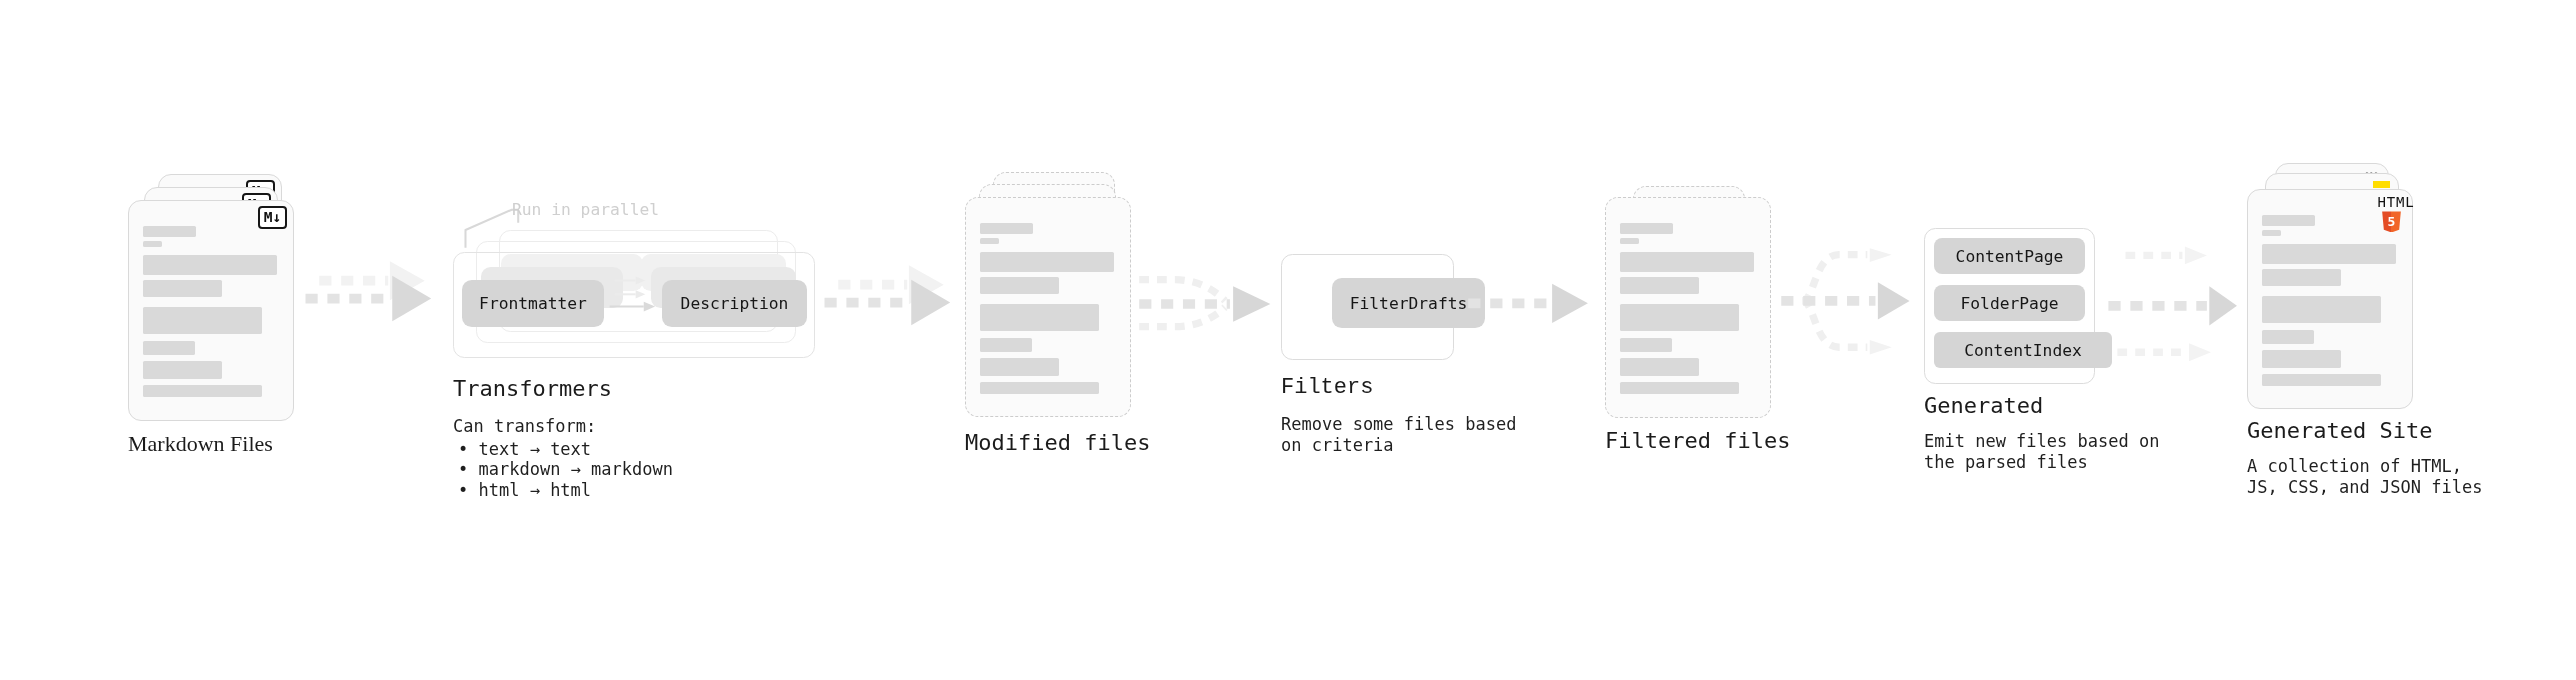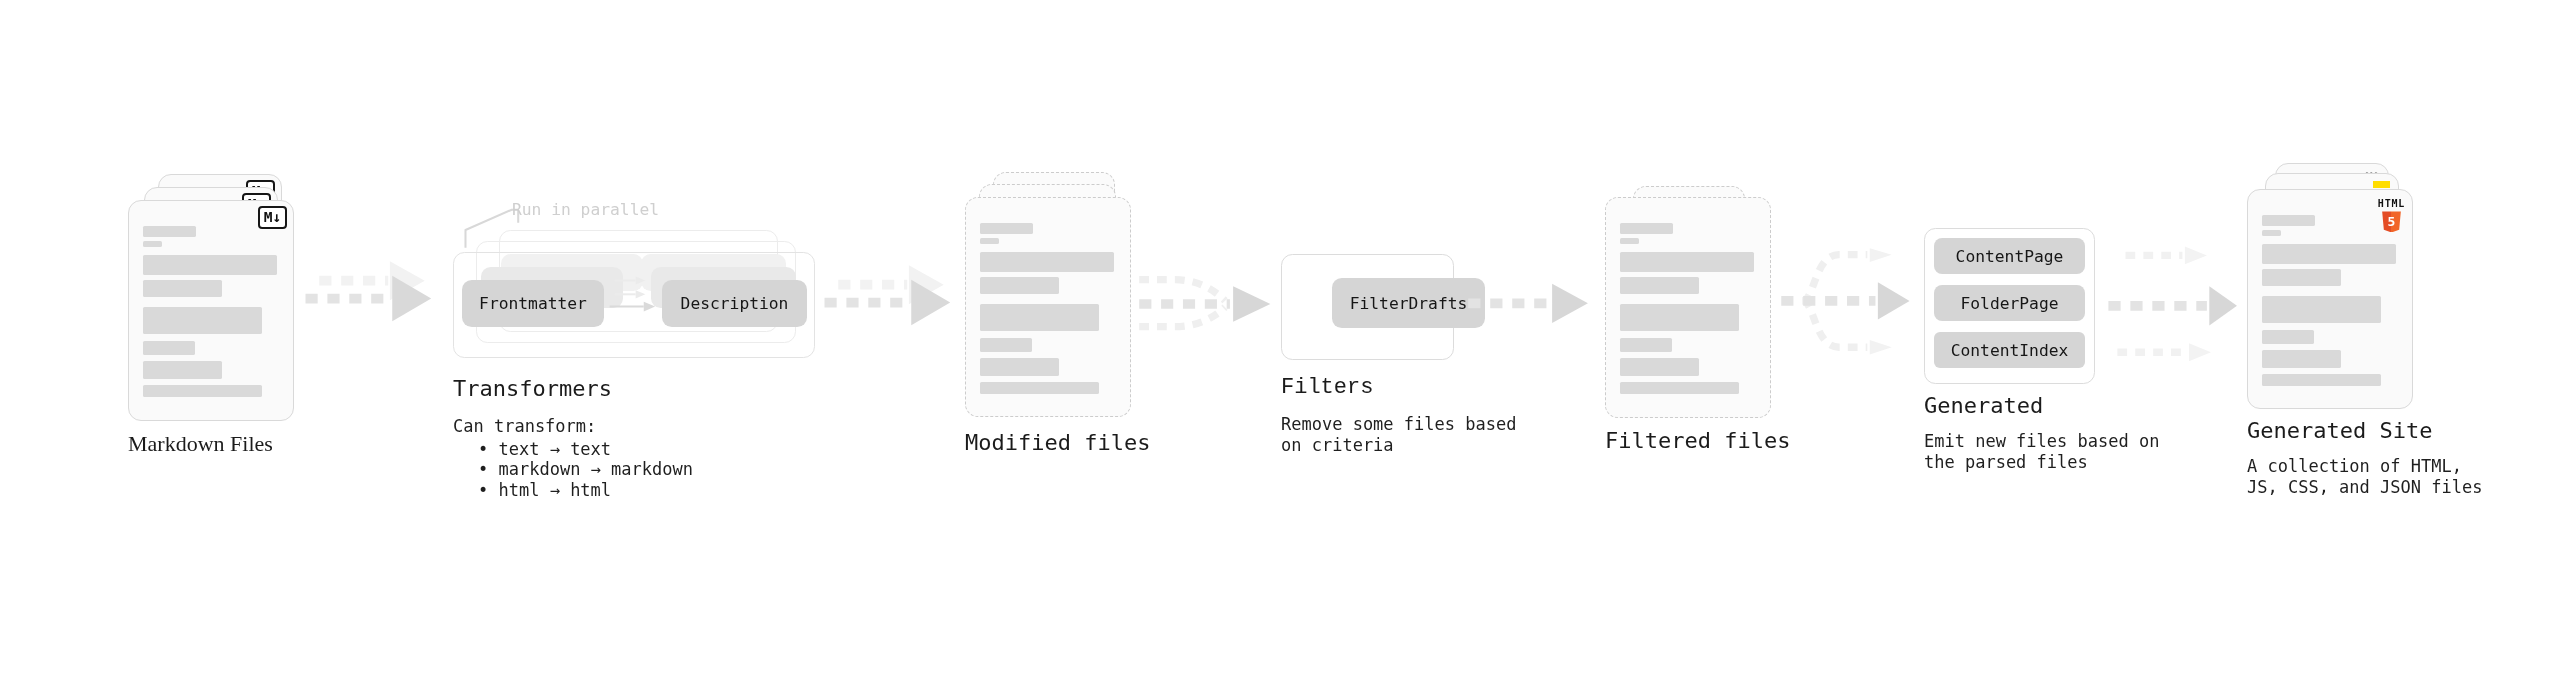--- a/index.html
+++ b/index.html
@@ -32,21 +32,21 @@
   .note{position:absolute;font-size:16.3px;color:#cfcfcf;white-space:nowrap;}
   .bullets{position:absolute;margin:0;padding:0;list-style:none;font-size:17px;line-height:20.3px;color:#1f1f1f;white-space:nowrap;}
   .bullets li::before{content:"• ";}
 
   
   .css-badge{position:absolute;top:2.4px;right:7.3px;text-align:center;}
   .css-badge .word{font-size:7.3px;font-weight:bold;color:#111;line-height:1;letter-spacing:0.4px;}
   .css-badge .underline{height:3.3px;width:18.7px;margin-top:0.8px;}
   .js-badge{position:absolute;top:6.5px;right:8.1px;width:17px;height:7.3px;}
   .html5-badge{position:absolute;top:4.9px;right:6.5px;width:28px;text-align:center;}
-  .html5-badge .word{font-size:10px;font-weight:bold;letter-spacing:0.8px;color:#111;line-height:1;}
+  .html5-badge .word{font-size:14px;font-weight:normal;letter-spacing:0.8px;color:#111;line-height:1;}
   .html5-badge .shield{width:18.7px;height:21px;margin:1.6px auto 0;
     background:linear-gradient(90deg,#e44d26 50%,#f16529 50%);
     clip-path:polygon(0 0,100% 0,91% 87%,50% 100%,9% 87%);
     color:#fff;font-size:13px;font-weight:bold;display:flex;align-items:center;justify-content:center;}
   svg{position:absolute;overflow:visible;}
 </style>
 </head>
 <body>
 
 <div class="canvas">
@@ -101,21 +101,21 @@
       <line x1="8" y1="9" x2="34" y2="9" stroke="#ebebeb" stroke-width="2.5"></line>
         <polygon points="34,4 46,9 34,14" fill="#ebebeb"></polygon>
       <line x1="8" y1="26" x2="34" y2="26" stroke="#ebebeb" stroke-width="2.5"></line>
         <polygon points="34,21 46,26 34,31" fill="#ebebeb"></polygon>
       <line x1="2" y1="41" x2="44" y2="41" stroke="#dadada" stroke-width="2.5"></line>
         <polygon points="44,35 58,41 44,47" fill="#dadada"></polygon>
     </svg>
 
     <div class="stage-label" style="left:453px;top:376px;">Transformers</div>
     <div class="caption" style="left:453px;top:416px;">Can transform:</div>
-    <ul class="bullets" style="left:478px;top:439px;">
+    <ul class="bullets" style="left:458px;top:439px;">
       <li>text → text</li>
       <li>markdown → markdown</li>
       <li>html → html</li>
     </ul>
   </div>
 
   <svg style="left:822px;top:262px;" width="138" height="73" viewBox="0 0 170 90">
     <line x1="20" y1="28" x2="105" y2="28" stroke="#f2f2f2" stroke-width="12" stroke-dasharray="15 12"></line>
     <polygon points="107,4 150,28 107,52" fill="#f2f2f2"></polygon>
     <line x1="3" y1="50" x2="108" y2="50" stroke="#e3e3e3" stroke-width="12" stroke-dasharray="15 12"></line>
@@ -179,21 +179,21 @@
     <path d="M30,65 C45,65 45,122 75,122 H110" fill="none" stroke="#efefef" stroke-width="9" stroke-dasharray="12 10"></path>
     <polygon points="113,113 140,122 113,131" fill="#f2f2f2"></polygon>
     <line x1="4" y1="65" x2="120" y2="65" stroke="#e3e3e3" stroke-width="12" stroke-dasharray="15 12"></line>
     <polygon points="123,42 162,65 123,88" fill="#d7d7d7"></polygon>
   </svg>
 
   <div class="layer">
     <div class="container-box solidbg" style="left:1924px;top:228px;width:171px;height:156px;border-color:#dcdcdc;"></div>
     <div class="pill" style="left:1934px;top:238px;width:151px;height:36px;border-radius:8.1px;">ContentPage</div>
     <div class="pill" style="left:1934px;top:285px;width:151px;height:36px;border-radius:8.1px;">FolderPage</div>
-    <div class="pill" style="left:1934px;top:332px;width:151px;height:36px;border-radius:6px;">ContentIndex</div>
+    <div class="pill" style="left:1934px;top:332px;width:178px;height:36px;border-radius:6px;">ContentIndex</div>
     <div class="stage-label" style="left:1924px;top:393px;">Generated</div>
     <div class="caption" style="left:1924px;top:431px;">Emit new files based on
 the parsed files</div>
   </div>
 
   <svg style="left:2105px;top:244px;" width="137" height="118" viewBox="0 0 168 145">
     <line x1="25" y1="14" x2="95" y2="14" stroke="#f1f1f1" stroke-width="9" stroke-dasharray="12 10"></line>
     <polygon points="98,3 125,14 98,25" fill="#f3f3f3"></polygon>
     <line x1="4" y1="76" x2="125" y2="76" stroke="#e3e3e3" stroke-width="12" stroke-dasharray="15 12"></line>
     <polygon points="128,52 162,76 128,100" fill="#d7d7d7"></polygon>

